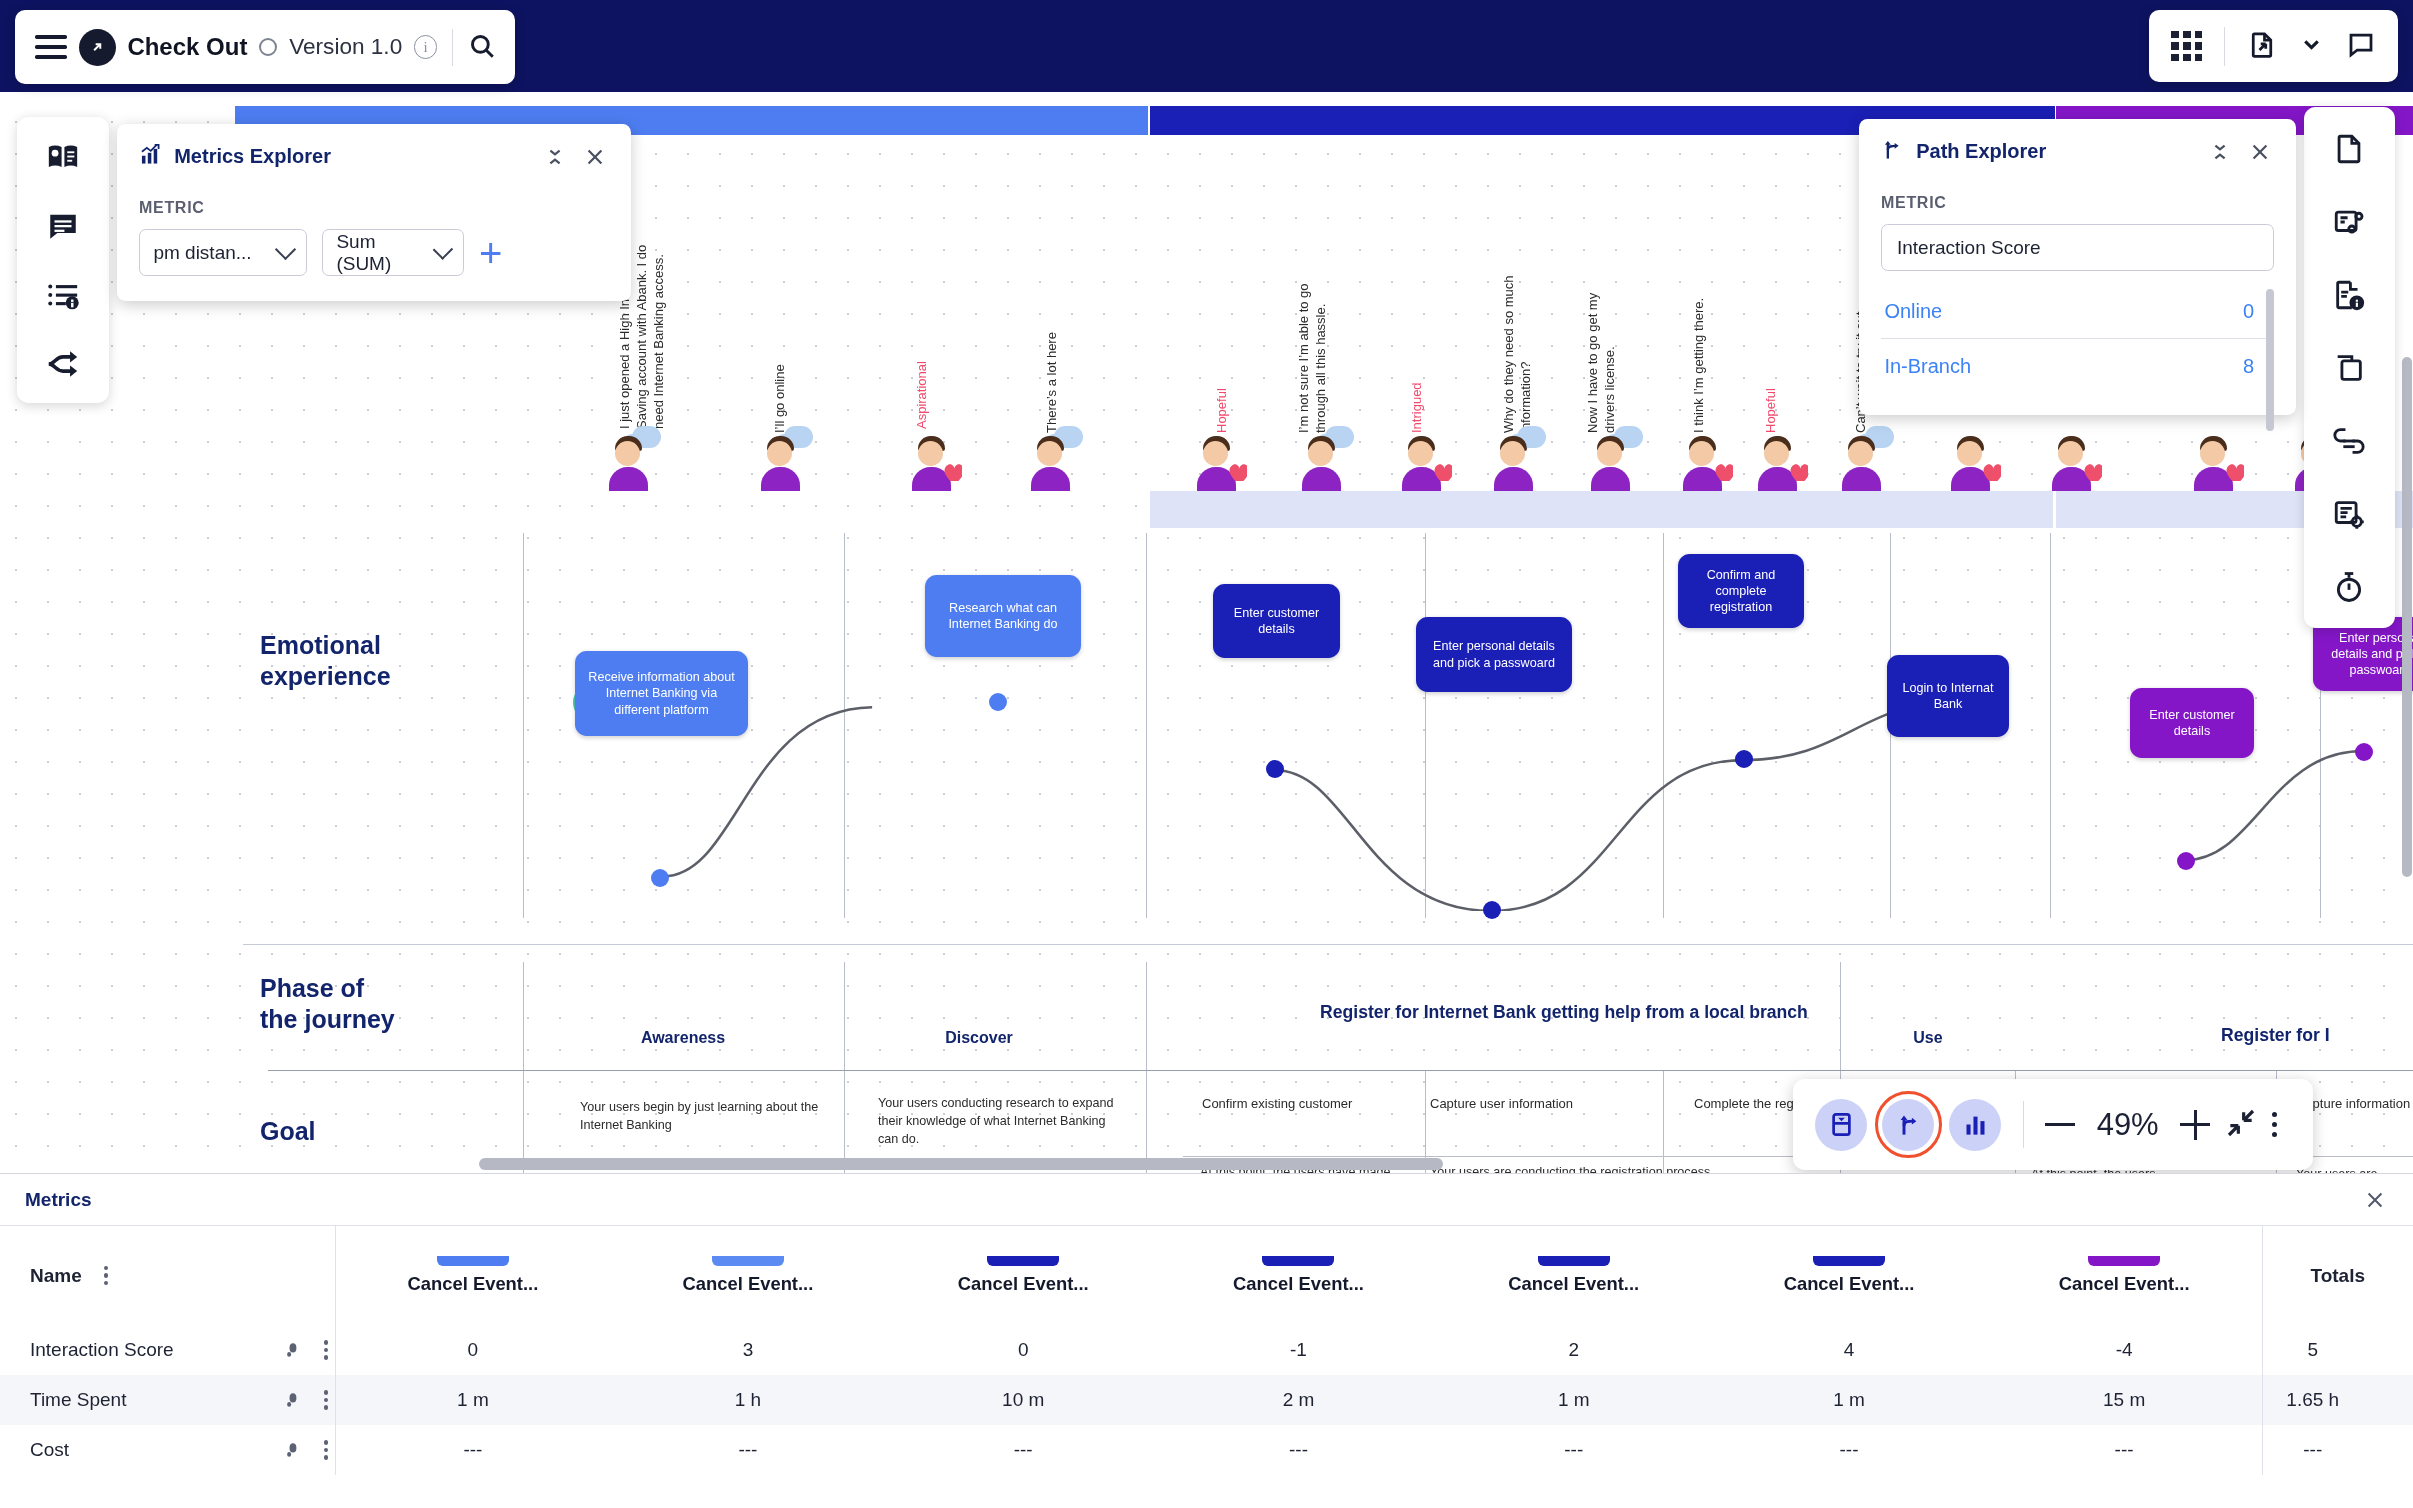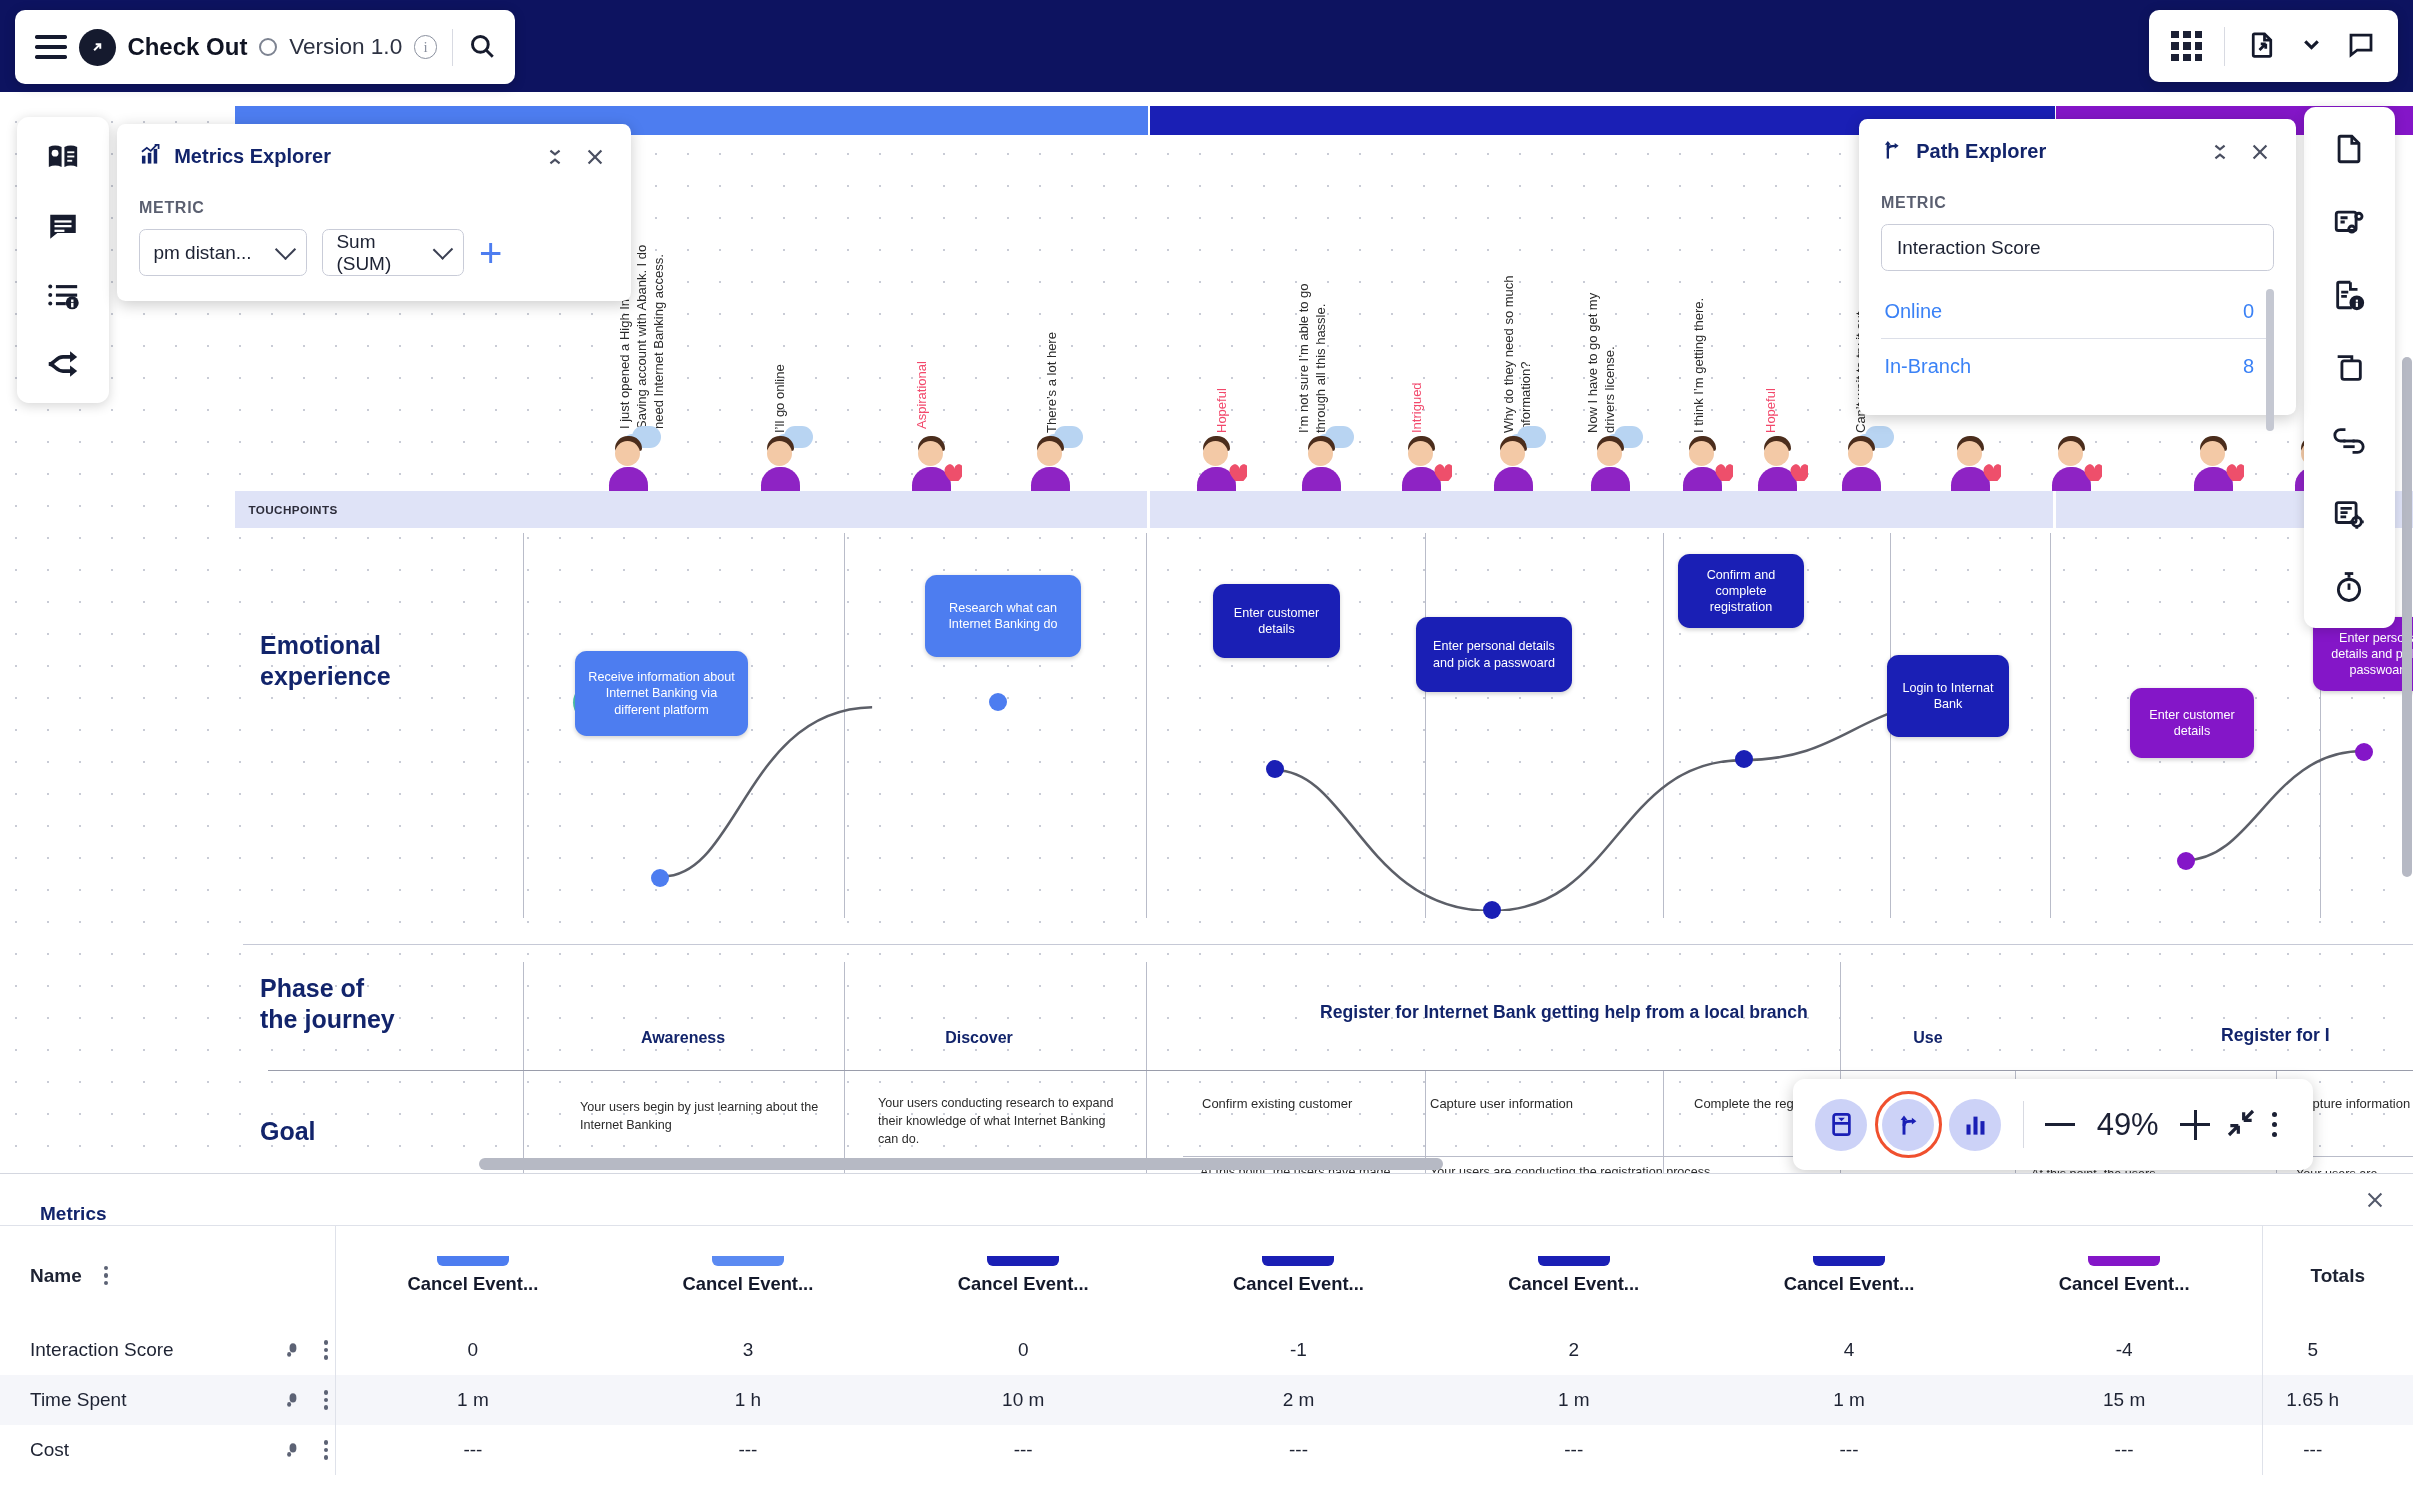--- a/index.html
+++ b/index.html
@@ -161,21 +161,21 @@
   .tb-plus:after  { left:13.4px; top:0; width:3.4px; height:30px; }
   .tb-dots { display:flex; flex-direction:column; gap:5px; }
   .tb-dots i { width:5px; height:5px; border-radius:50%; background:#1b2034; }
 
   .tooltip { position:absolute; left:1834px; top:1173px; background:#5a5a5a; color:#fff; font-size:17.6px;
      padding:7.5px 15px; border-radius:5px; z-index:46; }
 
   
   .mpanel { position:absolute; left:0; top:1173px; width:2413px; height:335px; background:#fff;
      border-top:1.7px solid #d4d7e0; z-index:50; }
-  .mpanel-hd { height:52px; display:flex; align-items:flex-end; padding-left:40px; border-bottom:0.8px solid #dfe2ea; }
+  .mpanel-hd { height:52px; display:flex; align-items:center; padding-left:25px; border-bottom:0.8px solid #dfe2ea; }
   .mpanel-hd .t { font-size:19px; font-weight:700; color:#12246b; }
   .mpanel-close { position:absolute; right:27px; top:15px; cursor:pointer; }
   .mpanel-close svg { width:22px; height:22px; stroke:#53596b; stroke-width:2.2; fill:none; }
 
   table.mtable { width:2413px; border-collapse:collapse; table-layout:fixed; }
   table.mtable th, table.mtable td { font-size:19px; color:#1e2333; }
   th.c-name { width:335px; text-align:left; padding-left:30px; font-weight:700; font-size:22px;
      color:#12246b; vertical-align:middle; border-right:0.8px solid #dfe2ea; }
   th.c-ev { text-align:center; vertical-align:middle; font-weight:700; height:99px; padding:0 6.7px; }
   th.c-tot { width:151px; text-align:center; font-weight:700; font-size:22px; color:#12246b;
@@ -320,23 +320,20 @@
         <div class="body"></div>
         <div class="heart"></div>
       </div>
     <div class="persona" style="left:2288px; top:327px;">
         <div class="cloud"></div>
         <div class="hair"></div>
         <div class="head"></div>
         <div class="body"></div>
       </div>
 
-    <div class="tp-band" style="left:235px; top:385px; width:912px;">
-      <span>TOUCHPOINTS</span>
-    </div>
     <div class="tp-band" style="left:1150px; top:385px; width:903px;"></div>
     <div class="tp-band" style="left:2056px; top:385px; width:357px;"></div>
 
     <div class="vline" style="left:523px;  top:427px; height:385px;"></div>
     <div class="vline" style="left:844px; top:427px; height:385px;"></div>
     <div class="vline" style="left:1146px; top:427px; height:385px;"></div>
     <div class="vline" style="left:1425px; top:427px; height:385px;"></div>
     <div class="vline" style="left:1663px; top:427px; height:385px;"></div>
     <div class="vline" style="left:1890px; top:427px; height:385px;"></div>
     <div class="vline" style="left:2050px; top:427px; height:385px;"></div>

